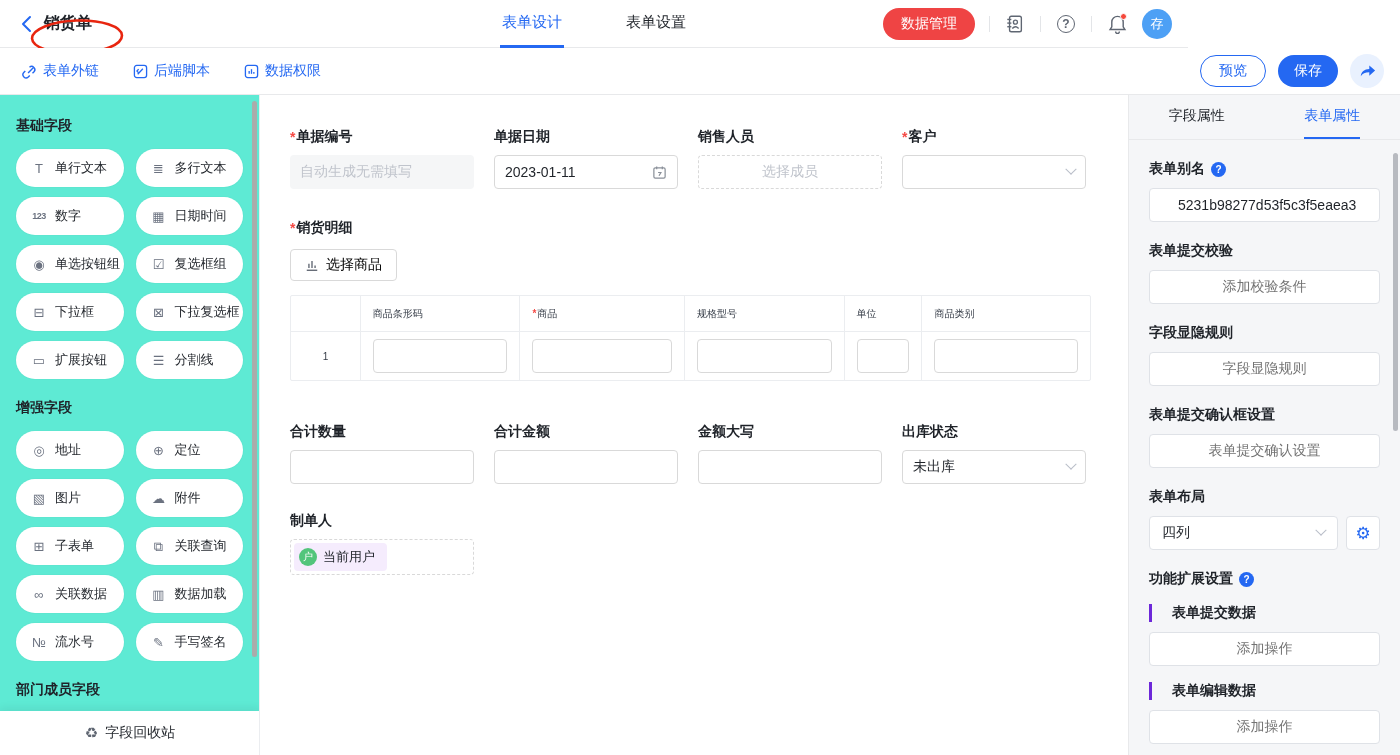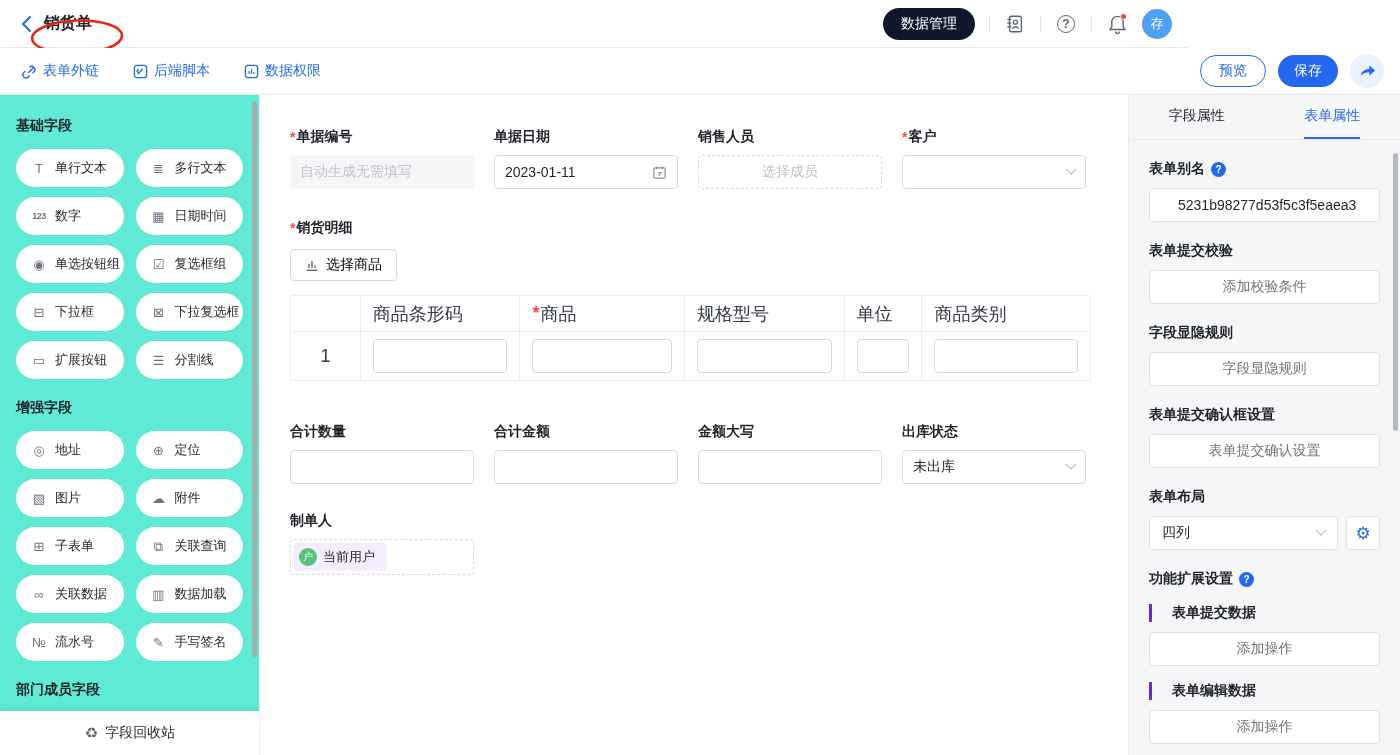--- a/index.html
+++ b/index.html
@@ -9,21 +9,21 @@
   
   .topbar { position:absolute; left:0; top:0; width:1188px; height:48px; background:#fff; border-bottom:1px solid #e8e9eb; display:flex; align-items:center; }
   .tb-left { display:flex; align-items:center; padding-left:20px; position:relative; width:300px; }
   .back { width:18px; height:18px; display:flex; align-items:center; cursor:pointer; }
   .page-title { font-size:16px; font-weight:700; margin-left:6px; }
   .annotation-ellipse { position:absolute; left:26px; top:1px; pointer-events:none; }
   .tb-tabs { position:absolute; left:50%; transform:translateX(-50%); display:flex; gap:60px; height:48px; }
   .tb-tab { display:flex; align-items:center; font-size:15px; cursor:pointer; border-bottom:3px solid transparent; padding:0 2px; }
   .tb-tab.active { color:#2468f2; border-bottom-color:#2468f2; font-weight:500; }
   .tb-right { margin-left:auto; display:flex; align-items:center; gap:14px; padding-right:16px; }
-  .btn-green { height:32px; padding:0 18px; border:none; border-radius:16px; background:#0f172a; color:#fff; font-size:14px; cursor:pointer; }
+  .btn-green { height:32px; padding:0 18px; border:none; border-radius:16px; background:#ef4444; color:#fff; font-size:14px; cursor:pointer; }
   .vdiv { width:1px; height:16px; background:#e3e5e8; }
   .hicon { width:22px; height:22px; display:flex; align-items:center; justify-content:center; color:#5f6672; cursor:pointer; position:relative; }
   .help-circle { width:18px; height:18px; border:1.5px solid #5f6672; border-radius:50%; display:flex; align-items:center; justify-content:center; font-size:12px; font-weight:700; color:#5f6672; }
   .bell-dot { position:absolute; right:1px; top:0; width:7px; height:7px; border-radius:50%; background:#f5483b; border:1px solid #fff; }
   .avatar { width:30px; height:30px; border-radius:50%; background:#4da0f5; color:#fff; display:flex; align-items:center; justify-content:center; font-size:13px; cursor:pointer; }
 
   
   .subbar { position:absolute; left:0; top:48px; width:1400px; height:47px; background:#fff; border-bottom:1px solid #e8e9eb; display:flex; align-items:center; }
   .sb-links { display:flex; align-items:center; gap:34px; padding-left:22px; }
   .sb-link { display:flex; align-items:center; gap:6px; color:#2468f2; font-size:14px; cursor:pointer; }
@@ -58,21 +58,21 @@
   .finput.between { justify-content:space-between; }
   .chevd { width:8px; height:8px; border-right:1.6px solid #b9bec8; border-bottom:1.6px solid #b9bec8; transform:rotate(45deg) translate(-2px,-2px); flex:none; }
 
   .detail-label { margin-top:30px; }
   .btn-pick { display:inline-flex; align-items:center; gap:7px; height:32px; padding:0 14px; border:1px solid #d9d9d9; border-radius:4px; background:#fff; font-size:14px; cursor:pointer; margin:3px 0 14px; }
 
   .dtable { width:801px; border:1px solid #ebedf0; border-radius:2px; }
   .trow { display:flex; }
   .trow.head { height:36px; border-bottom:1px solid #ebedf0; }
   .trow.body { height:48px; }
-  .tcell { display:flex; align-items:center; padding:0 12px; border-right:1px solid #ebedf0; font-size:18px; color:#343b46; }
+  .tcell { display:flex; align-items:center; padding:0 12px; border-right:1px solid #ebedf0; font-size:10px; color:#343b46; }
   .tcell:last-child { border-right:none; }
   .tc0 { width:70px; justify-content:center; }
   .tc1 { width:160px; } .tc2 { width:165px; } .tc3 { width:160px; } .tc4 { width:78px; } .tc5 { width:168px; }
   .cell-input { height:34px; width:100%; border:1px solid #d9d9d9; border-radius:4px; background:#fff; }
 
   .row3 { margin-top:42px; }
   .creator-wrap { margin-top:28px; }
   .creator-box { width:184px; height:36px; border:1px dashed #d9d9d9; border-radius:4px; display:flex; align-items:center; padding:0 3px; }
   .chip { display:inline-flex; align-items:center; gap:6px; height:28px; padding:0 12px 0 5px; background:#f5ecfd; border-radius:4px; }
   .chip-avatar { width:18px; height:18px; border-radius:50%; background:#52c57b; color:#fff; font-size:10px; display:flex; align-items:center; justify-content:center; }
@@ -104,20 +104,28 @@
     <span class="back">
       <svg width="14" height="18" viewBox="0 0 14 18">
           <polyline points="10,2 3,9 10,16" fill="none" stroke="#2468f2" stroke-width="2" stroke-linecap="round" stroke-linejoin="round"></polyline>
         </svg>
     </span>
     <span class="page-title">销货单</span>
     <svg class="annotation-ellipse" width="102" height="46" viewBox="0 0 102 46">
       <ellipse cx="51" cy="23" rx="45" ry="16.5" fill="none" stroke="#e8250f" stroke-width="2.6" transform="rotate(-2 51 23)"></ellipse>
     </svg>
   </div>
+  <nav class="tb-tabs">
+    <div class="tb-tab active">
+        <span>表单设计</span>
+      </div>
+    <div class="tb-tab">
+        <span>表单设置</span>
+      </div>
+  </nav>
   <div class="tb-right">
     <button class="btn-green">数据管理</button>
     <span class="vdiv"></span>
     <span class="hicon">
       <svg width="20" height="20" viewBox="0 0 22 22" fill="none" stroke="#5f6672" stroke-width="1.5">
         <rect x="5" y="2.5" width="13" height="17" rx="2"></rect>
         <line x1="2.5" y1="6" x2="7" y2="6"></line>
           <line x1="2.5" y1="10" x2="7" y2="10"></line>
           <line x1="2.5" y1="14" x2="7" y2="14"></line>
         <circle cx="11.5" cy="9" r="2.2"></circle>

